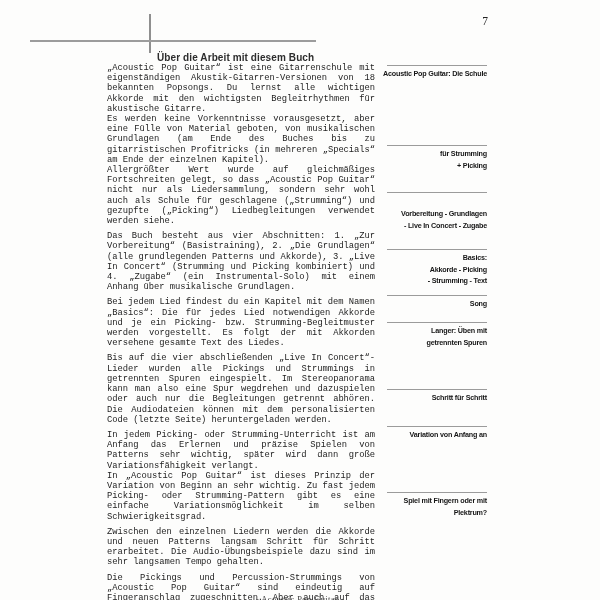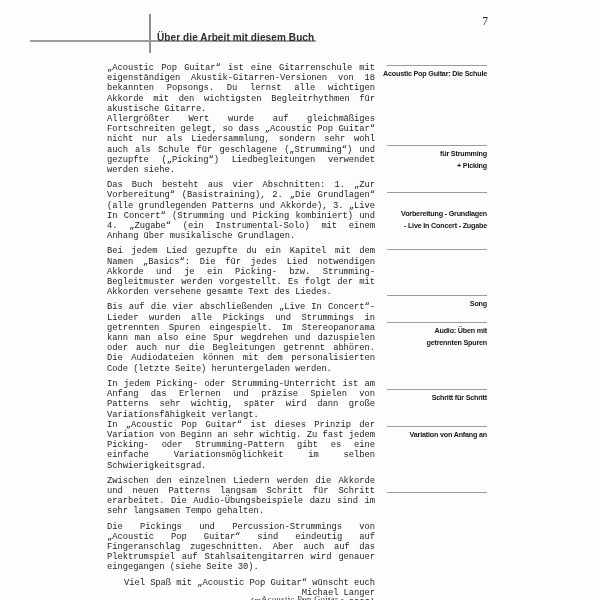--- a/index.html
+++ b/index.html
@@ -5,21 +5,21 @@
   html,body{margin:0;padding:0;background:#fdfdfc;}
   .page{position:relative;width:600px;height:600px;background:#fdfdfc;overflow:hidden;
         font-family:"Liberation Sans",sans-serif;}
   
   .pagenum{position:absolute;top:15px;right:112px;font-family:"Liberation Serif",serif;
            font-size:11.5px;color:#222;}
   .title-vrule{position:absolute;left:149px;top:14px;width:1.5px;height:39px;background:#8f8f8f;}
   .title-hrule{position:absolute;left:30px;top:40px;width:286px;height:2px;background:#9c9c9c;}
   h1.title{position:absolute;left:155px;top:13px;margin:0;font-family:"Liberation Serif",serif;
            font-weight:bold;font-size:21px;letter-spacing:.3px;color:#111;}
-  .subtitle{position:absolute;left:157px;top:32px;font-weight:bold;font-size:10px;
+  .subtitle{position:absolute;left:157px;top:52px;font-weight:bold;font-size:10px;
             letter-spacing:.1px;color:#2d2d2d;}
   
   .body{position:absolute;left:107px;top:63px;width:268px;font-size:8.8px;line-height:10.2px;
         letter-spacing:-.05px;color:#232323;font-family:Liberation Mono, monospace;}
   .block{margin:0 0 5px 0;}
   .block p{margin:0;text-align:justify;hyphens:auto;-webkit-hyphens:auto;}
   .block.signature p{text-align:right;white-space:pre-line;hyphens:none;}
   
   .note-rule{position:absolute;right:113px;width:100px;height:1px;background:#9b9b9b;}
   .note{position:absolute;right:113px;text-align:right;white-space:pre;font-weight:bold;
@@ -35,27 +35,28 @@
 
   <div class="pagenum">7</div>
 
   <div class="title-vrule"></div>
   <div class="title-hrule"></div>
   <div class="subtitle">Über die Arbeit mit diesem Buch</div>
 
   <main class="body">
     <section class="block">
       <p>„Acoustic Pop Guitar“ ist eine Gitarrenschule mit eigenständigen Akustik-Gitarren-Versionen von 18 bekannten Popsongs. Du lernst alle wichtigen Akkorde mit den wichtigsten Begleitrhythmen für akustische Gitarre.</p>
+      <p>Es werden keine Vorkenntnisse vorausgesetzt, aber eine Fülle von Material geboten, von musikalischen Grundlagen (am Ende des Buches bis zu gitarristischen Profitricks (in mehreren „Specials“ am Ende der einzelnen Kapitel).</p>
       <p>Allergrößter Wert wurde auf gleichmäßiges Fortschreiten gelegt, so dass „Acoustic Pop Guitar“ nicht nur als Liedersammlung, sondern sehr wohl auch als Schule für geschlagene („Strumming“) und gezupfte („Picking“) Liedbegleitungen verwendet werden siehe.</p>
     </section>
     <section class="block">
       <p>Das Buch besteht aus vier Abschnitten: 1. „Zur Vorbereitung“ (Basistraining), 2. „Die Grundlagen“ (alle grundlegenden Patterns und Akkorde), 3. „Live In Concert“ (Strumming und Picking kombiniert) und 4. „Zugabe“ (ein Instrumental-Solo) mit einem Anhang über musikalische Grundlagen.</p>
     </section>
     <section class="block">
-      <p>Bei jedem Lied gezupfte du ein Kapitel mit dem Namen „Basics“: Die für jedes Lied notwendigen Akkorde und je ein Picking- bzw. Strumming-Begleitmuster werden vorgestellt. Es folgt der mit Akkorden versehene gesamte Text des Liedes.</p>
+      <p>Bei jedem Lied findest du ein Kapitel mit dem Namen „Basics“: Die für jedes Lied notwendigen Akkorde und je ein Picking- bzw. Strumming-Begleitmuster werden vorgestellt. Es folgt der mit Akkorden versehene gesamte Text des Liedes.</p>
     </section>
     <section class="block">
       <p>Bis auf die vier abschließenden „Live In Concert“-Lieder wurden alle Pickings und Strummings in getrennten Spuren eingespielt. Im Stereopanorama kann man also eine Spur wegdrehen und dazuspielen oder auch nur die Begleitungen getrennt abhören. Die Audiodateien können mit dem personalisierten Code (letzte Seite) heruntergeladen werden.</p>
     </section>
     <section class="block">
       <p>In jedem Picking- oder Strumming-Unterricht ist am Anfang das Erlernen und präzise Spielen von Patterns sehr wichtig, später wird dann große Variationsfähigkeit verlangt.</p>
       <p>In „Acoustic Pop Guitar“ ist dieses Prinzip der Variation von Beginn an sehr wichtig. Zu fast jedem Picking- oder Strumming-Pattern gibt es eine einfache Variationsmöglichkeit im selben Schwierigkeitsgrad.</p>
     </section>
     <section class="block">
       <p>Zwischen den einzelnen Liedern werden die Akkorde und neuen Patterns langsam Schritt für Schritt erarbeitet. Die Audio-Übungsbeispiele dazu sind im sehr langsamen Tempo gehalten.</p>
@@ -75,31 +76,36 @@
 
   <div class="note-rule" style="top:145px"></div>
   <div class="note" style="top:148px">für Strumming
 + Picking</div>
 
   <div class="note-rule" style="top:192px"></div>
   <div class="note" style="top:208px">Vorbereitung - Grundlagen
 - Live In Concert - Zugabe</div>
 
   <div class="note-rule" style="top:249px"></div>
+  <div class="note" style="top:252px">Basics:
+Akkorde - Picking
+- Strumming - Text</div>
 
   <div class="note-rule" style="top:295px"></div>
   <div class="note" style="top:298px">Song</div>
 
   <div class="note-rule" style="top:322px"></div>
-  <div class="note" style="top:325px">Audio: Üben mit
+  <div class="note" style="top:325px">Langer: Üben mit
 getrennten Spuren</div>
 
   <div class="note-rule" style="top:389px"></div>
   <div class="note" style="top:392px">Schritt für Schritt</div>
 
   <div class="note-rule" style="top:426px"></div>
   <div class="note" style="top:429px">Variation von Anfang an</div>
 
   <div class="note-rule" style="top:492px"></div>
+  <div class="note" style="top:495px">Spiel mit Fingern oder mit
+Plektrum?</div>
 
   <footer class="footer">- Acoustic Pop Guitar -</footer>
 
 </div>
 
 </body></html>

